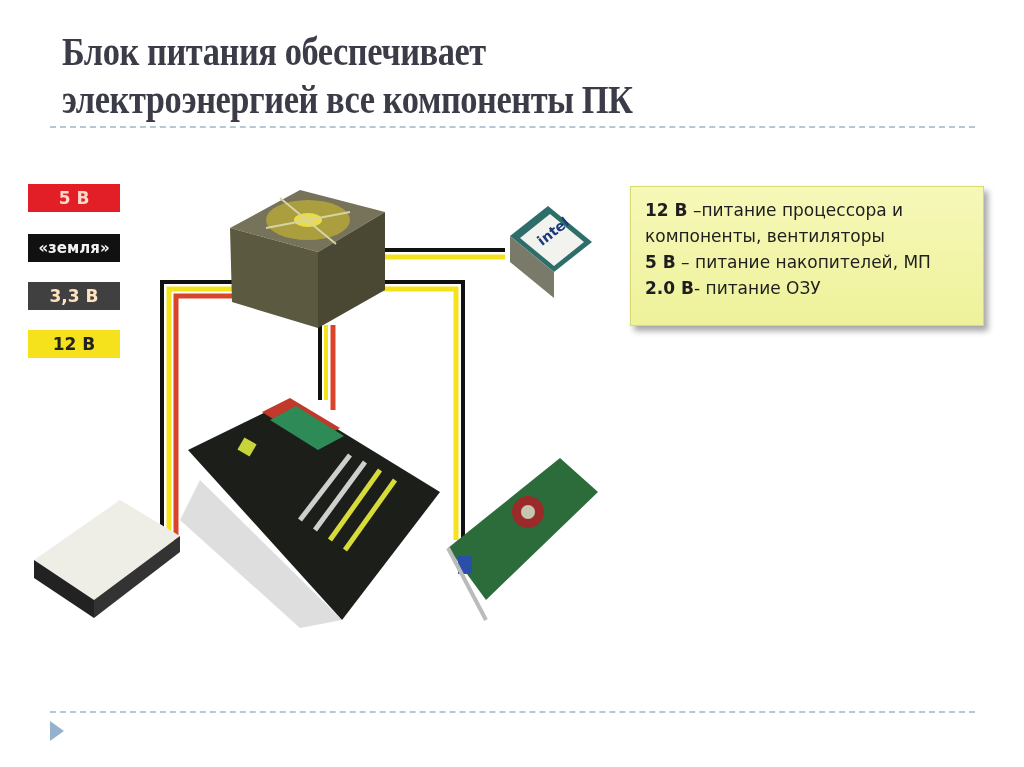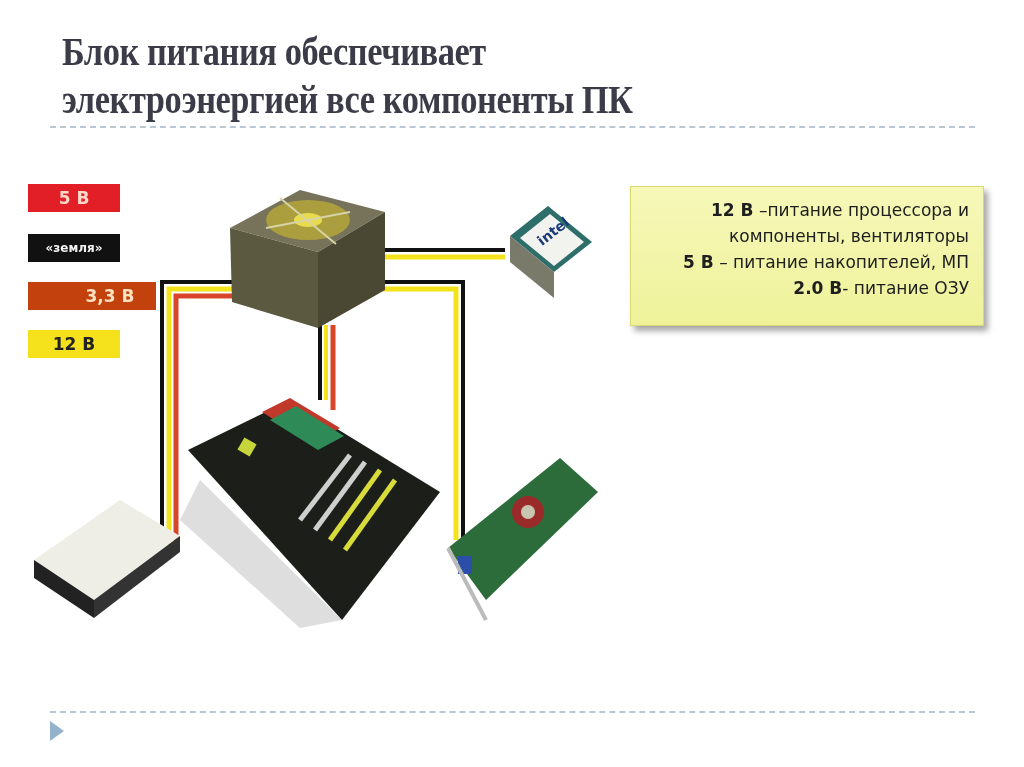--- a/index.html
+++ b/index.html
@@ -4,24 +4,24 @@
 <style>
   html, body { margin:0; padding:0; background:#fff; }
   body { width:1024px; height:767px; position:relative; overflow:hidden; font-family:"Liberation Sans", sans-serif; }
   .title { position:absolute; left:62px; top:28px; width:900px; font-family:"Liberation Serif", serif; font-weight:bold; font-size:40px; line-height:48px; color:#3c3c48; letter-spacing:-0.5px; transform:scaleX(0.86); transform-origin:left top; }
   .title div { white-space:nowrap; }
   .divider { position:absolute; left:50px; width:925px; height:0; border-top:2px dashed #b7c7d6; }
   .bullet-arrow { position:absolute; left:50px; top:721px; width:0; height:0; border-top:10px solid transparent; border-bottom:10px solid transparent; border-left:14px solid #95b2cc; }
   .legend { position:absolute; left:28px; }
   .legend .chip { position:absolute; width:92px; height:28px; font-weight:bold; font-size:17px; text-align:center; line-height:28px; font-family:"DejaVu Sans", sans-serif; }
   .chip.c5 { top:184px; background:#e21f26; color:#ffd9c8; }
-  .chip.cg { top:234px; background:#111; color:#f2f2f2; font-size:12px; }
-  .chip.c33 { top:282px; background:#c2410c; color:#ffe2c0;padding-left:36px; }
+  .chip.cg { top:234px; background:#111; color:#f2f2f2; font-size:15px; }
+  .chip.c33 { top:282px; background:#404040; color:#ffe2c0; }
   .chip.c12 { top:330px; background:#f6e21c; color:#222; }
-  .infobox { position:absolute; left:630px; top:186px; width:354px; height:140px; background:linear-gradient(180deg,#f6f8b8,#eef29a); border:1px solid #d8d96e; box-shadow:4px 5px 6px rgba(0,0,0,0.35); padding:10px 14px; box-sizing:border-box; font-family:"DejaVu Sans", sans-serif; font-size:17px; line-height:26px; color:#1e1e1e;text-align:right; }
+  .infobox { position:absolute; left:630px; top:186px; width:354px; height:140px; background:linear-gradient(180deg,#f6f8b8,#eef29a); border:1px solid #d8d96e; box-shadow:4px 5px 6px rgba(0,0,0,0.35); padding:10px 14px; box-sizing:border-box; font-family:"DejaVu Sans", sans-serif; font-size:17px; line-height:26px; color:#1e1e1e; }
   .infobox .line { white-space:nowrap; }
   .infobox b { font-weight:bold; }
   svg.diagram { position:absolute; left:0; top:0; }
 </style>
 </head>
 <body>
 
 <div class="title">
   <div>Блок питания обеспечивает</div>
   <div>электроэнергией все компоненты ПК</div>

